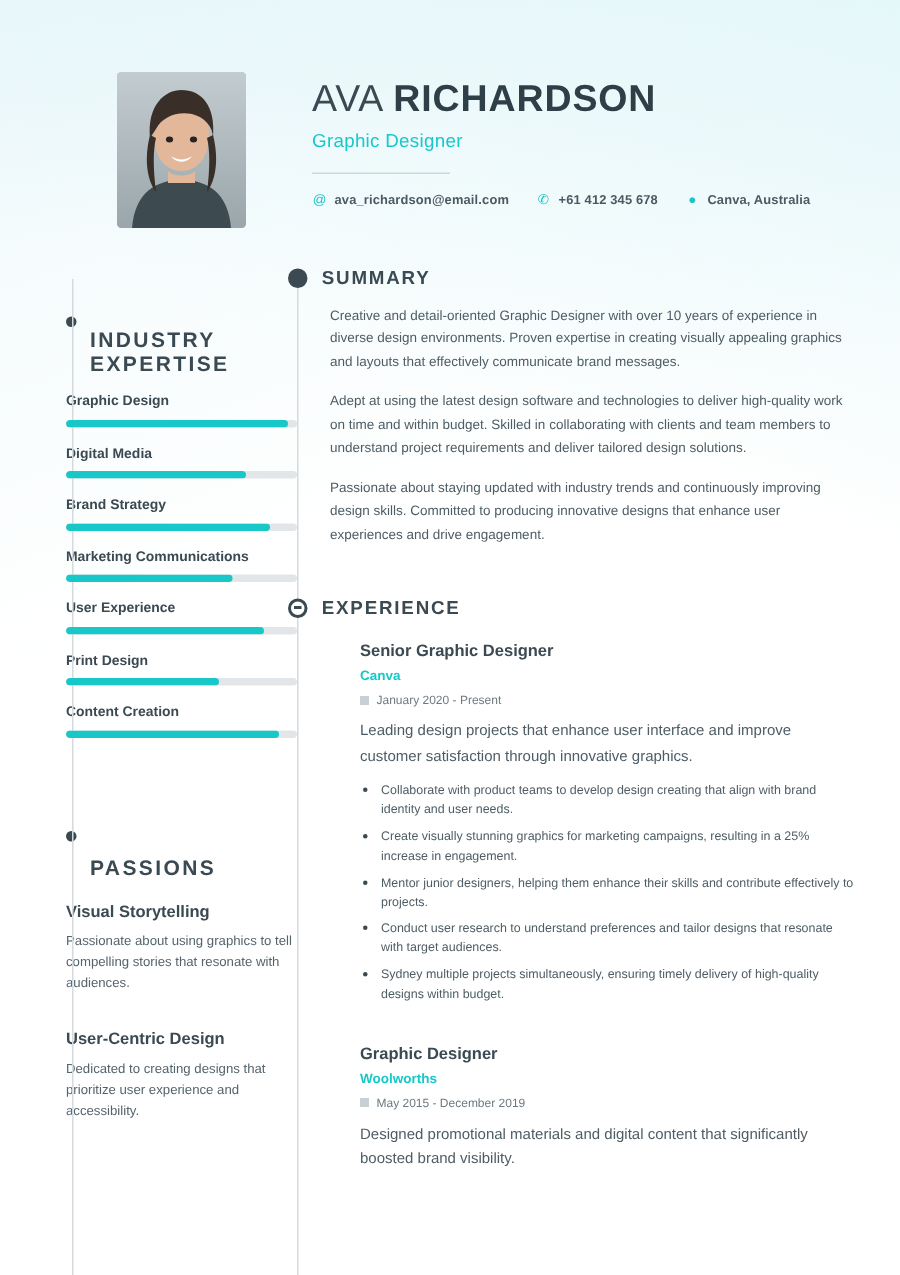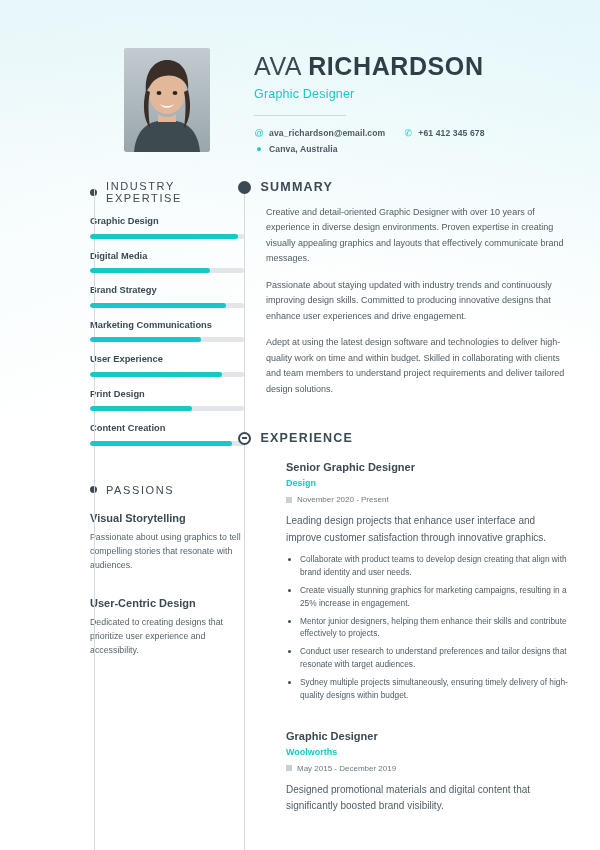--- a/index.html
+++ b/index.html
@@ -6,21 +6,20 @@
   html, body {
     width: 600px; height: 850px;
     font-family: "Liberation Sans", sans-serif;
     background: #ffffff;
   }
   .page {
     position: relative;
     width: 600px; height: 850px;
     overflow: hidden;
     background: linear-gradient(160deg, #eaf7fa 0%, #f6fcfd 18%, #ffffff 42%, #ffffff 100%);
-    padding-left: 46px;
   }
   .page:after {
     content: "";
     position: absolute; left: 0; top: 0; width: 600px; height: 850px;
     background: linear-gradient(200deg, rgba(225,246,249,0.85) 0%, rgba(255,255,255,0) 35%);
     pointer-events: none;
   }
   .inner { position: relative; z-index: 2; padding: 28px 30px 0 30px; }
 
   
@@ -51,21 +50,21 @@
   
   .body { display: flex; margin-top: 26px; }
   .left { width: 168px; flex: none; position: relative; padding-left: 14px; }
   .right { flex: 1; padding-left: 22px; position: relative; }
 
   .vline { position: absolute; left: 18px; top: 8px; bottom: -60px; width: 1px; background: #d4dadd; }
   .vline2 { position: absolute; left: 0px; top: 8px; bottom: -620px; width: 1px; background: #d4dadd; }
 
   .sec-head { display: flex; align-items: center; gap: 9px; margin-left: -14px; }
   .dot { width: 7px; height: 7px; border-radius: 50%; background: #3b4a52; flex: none; margin-left: 14px;}
-  .sec-title { font-size: 11px; font-weight: 400; letter-spacing: 1.6px; color: #3b4a52; text-transform: uppercase; }
+  .sec-title { font-size: 14px; font-weight: 700; letter-spacing: 1.6px; color: #3b4a52; text-transform: uppercase; margin-top: 40px; }
 
   .skill { margin-top: 11px; }
   .skill-name { font-size: 9.3px; color: #3b4a52; font-weight: 600; line-height: 1.35; }
   .bar { height: 5px; background: #e2e6e8; border-radius: 3px; margin-top: 6px; position: relative; overflow: hidden; }
   .bar i { position: absolute; left:0; top:0; bottom:0; background: #18c8c8; border-radius: 3px; display: block; }
 
   .passion { margin-top: 16px; }
   .p-title { font-size: 11px; font-weight: 700; color: #3b4a52; }
   .p-text { font-size: 8.8px; color: #55646c; line-height: 1.62; margin-top: 6px; }
 
@@ -217,36 +216,36 @@
 
       <div class="right">
         <div class="vline2"></div>
 
         <div class="rsec">
           <div class="rhead">
             <span class="circ dotc"></span>
             <span class="rtitle">SUMMARY</span>
           </div>
           <div class="para">Creative and detail-oriented Graphic Designer with over 10 years of experience in diverse design environments. Proven expertise in creating visually appealing graphics and layouts that effectively communicate brand messages.</div>
+          <div class="para">Adept at using the latest design software and technologies to deliver high-quality work on time and within budget. Skilled in collaborating with clients and team members to understand project requirements and deliver tailored design solutions.</div>
           <div class="para">Passionate about staying updated with industry trends and continuously improving design skills. Committed to producing innovative designs that enhance user experiences and drive engagement.</div>
-          <div class="para">Adept at using the latest design software and technologies to deliver high-quality work on time and within budget. Skilled in collaborating with clients and team members to understand project requirements and deliver tailored design solutions.</div>
         </div>
 
         <div class="rsec" style="margin-top:34px">
           <div class="rhead">
             <span class="circ"></span>
             <span class="rtitle">EXPERIENCE</span>
           </div>
 
           <div class="job">
             <div class="job-title">Senior Graphic Designer</div>
-            <div class="job-co">Design</div>
+            <div class="job-co">Canva</div>
             <div class="job-date">
               <span class="sq"></span>
-              <span>November 2020 - Present</span>
+              <span>January 2020 - Present</span>
             </div>
             <div class="job-desc">Leading design projects that enhance user interface and improve customer satisfaction through innovative graphics.</div>
             <ul class="bul">
               <li>Collaborate with product teams to develop design creating that align with brand identity and user needs.</li>
               <li>Create visually stunning graphics for marketing campaigns, resulting in a 25% increase in engagement.</li>
               <li>Mentor junior designers, helping them enhance their skills and contribute effectively to projects.</li>
               <li>Conduct user research to understand preferences and tailor designs that resonate with target audiences.</li>
               <li>Sydney multiple projects simultaneously, ensuring timely delivery of high-quality designs within budget.</li>
             </ul>
           </div>

